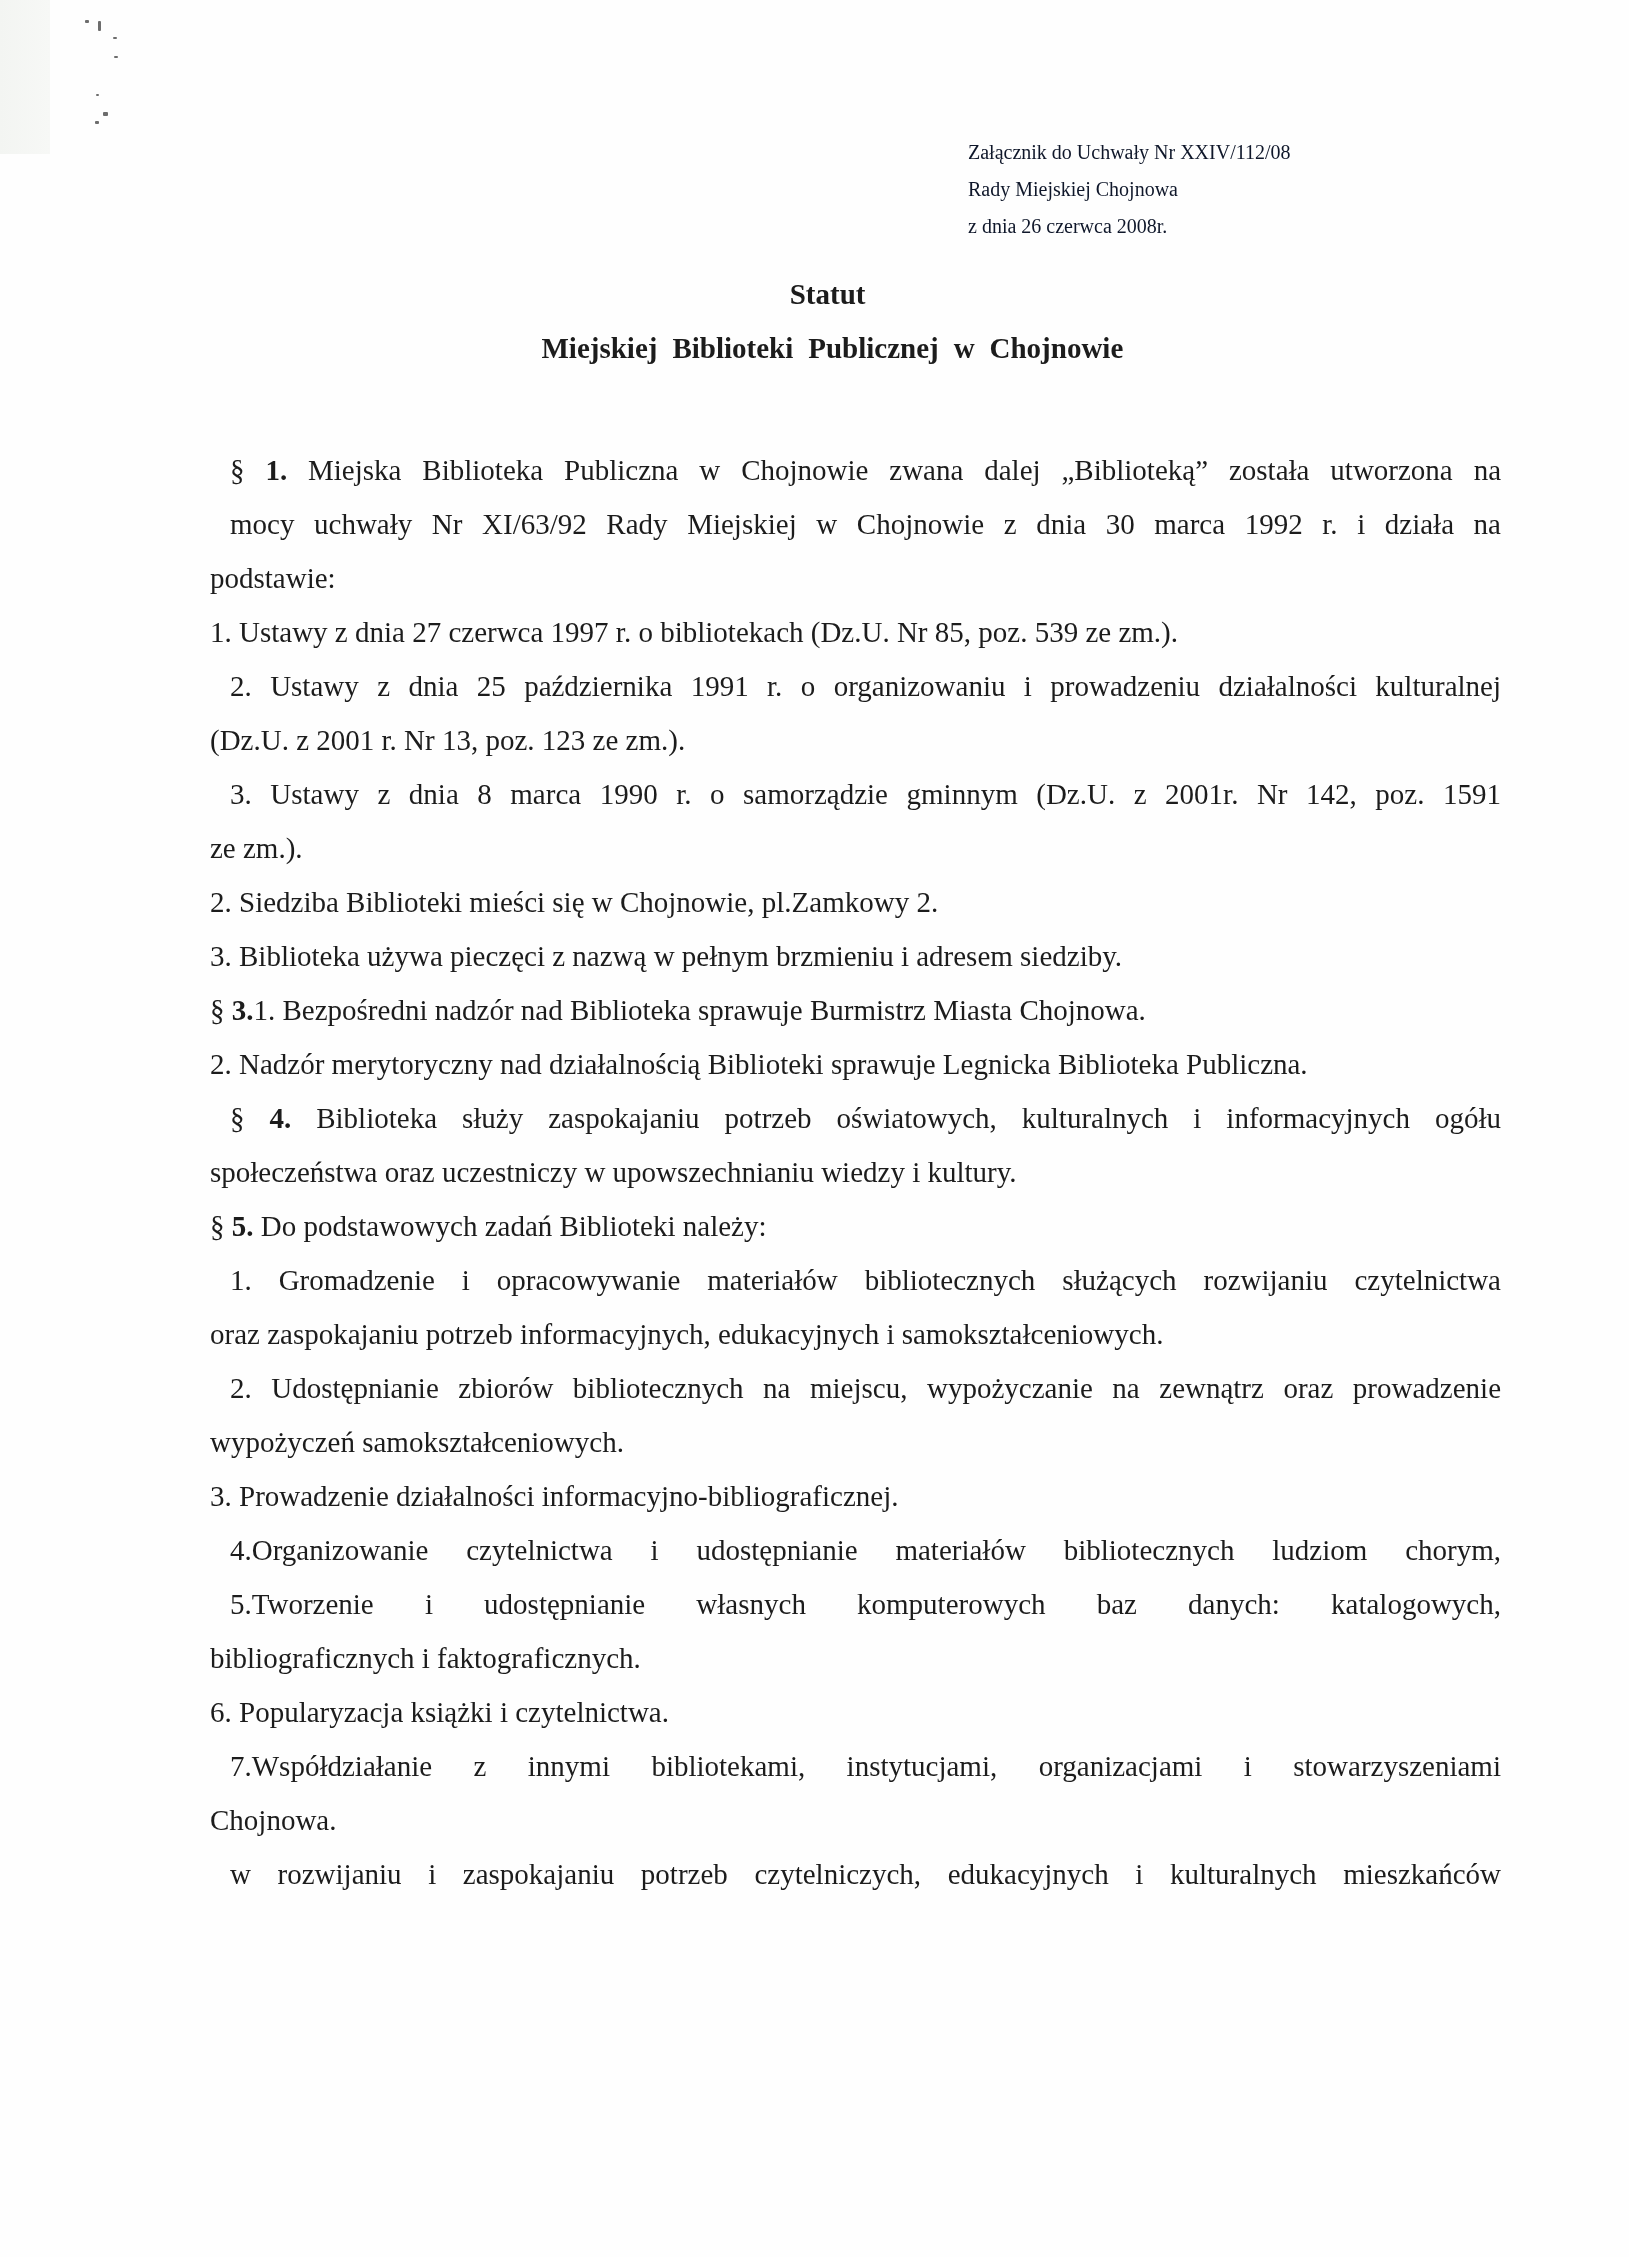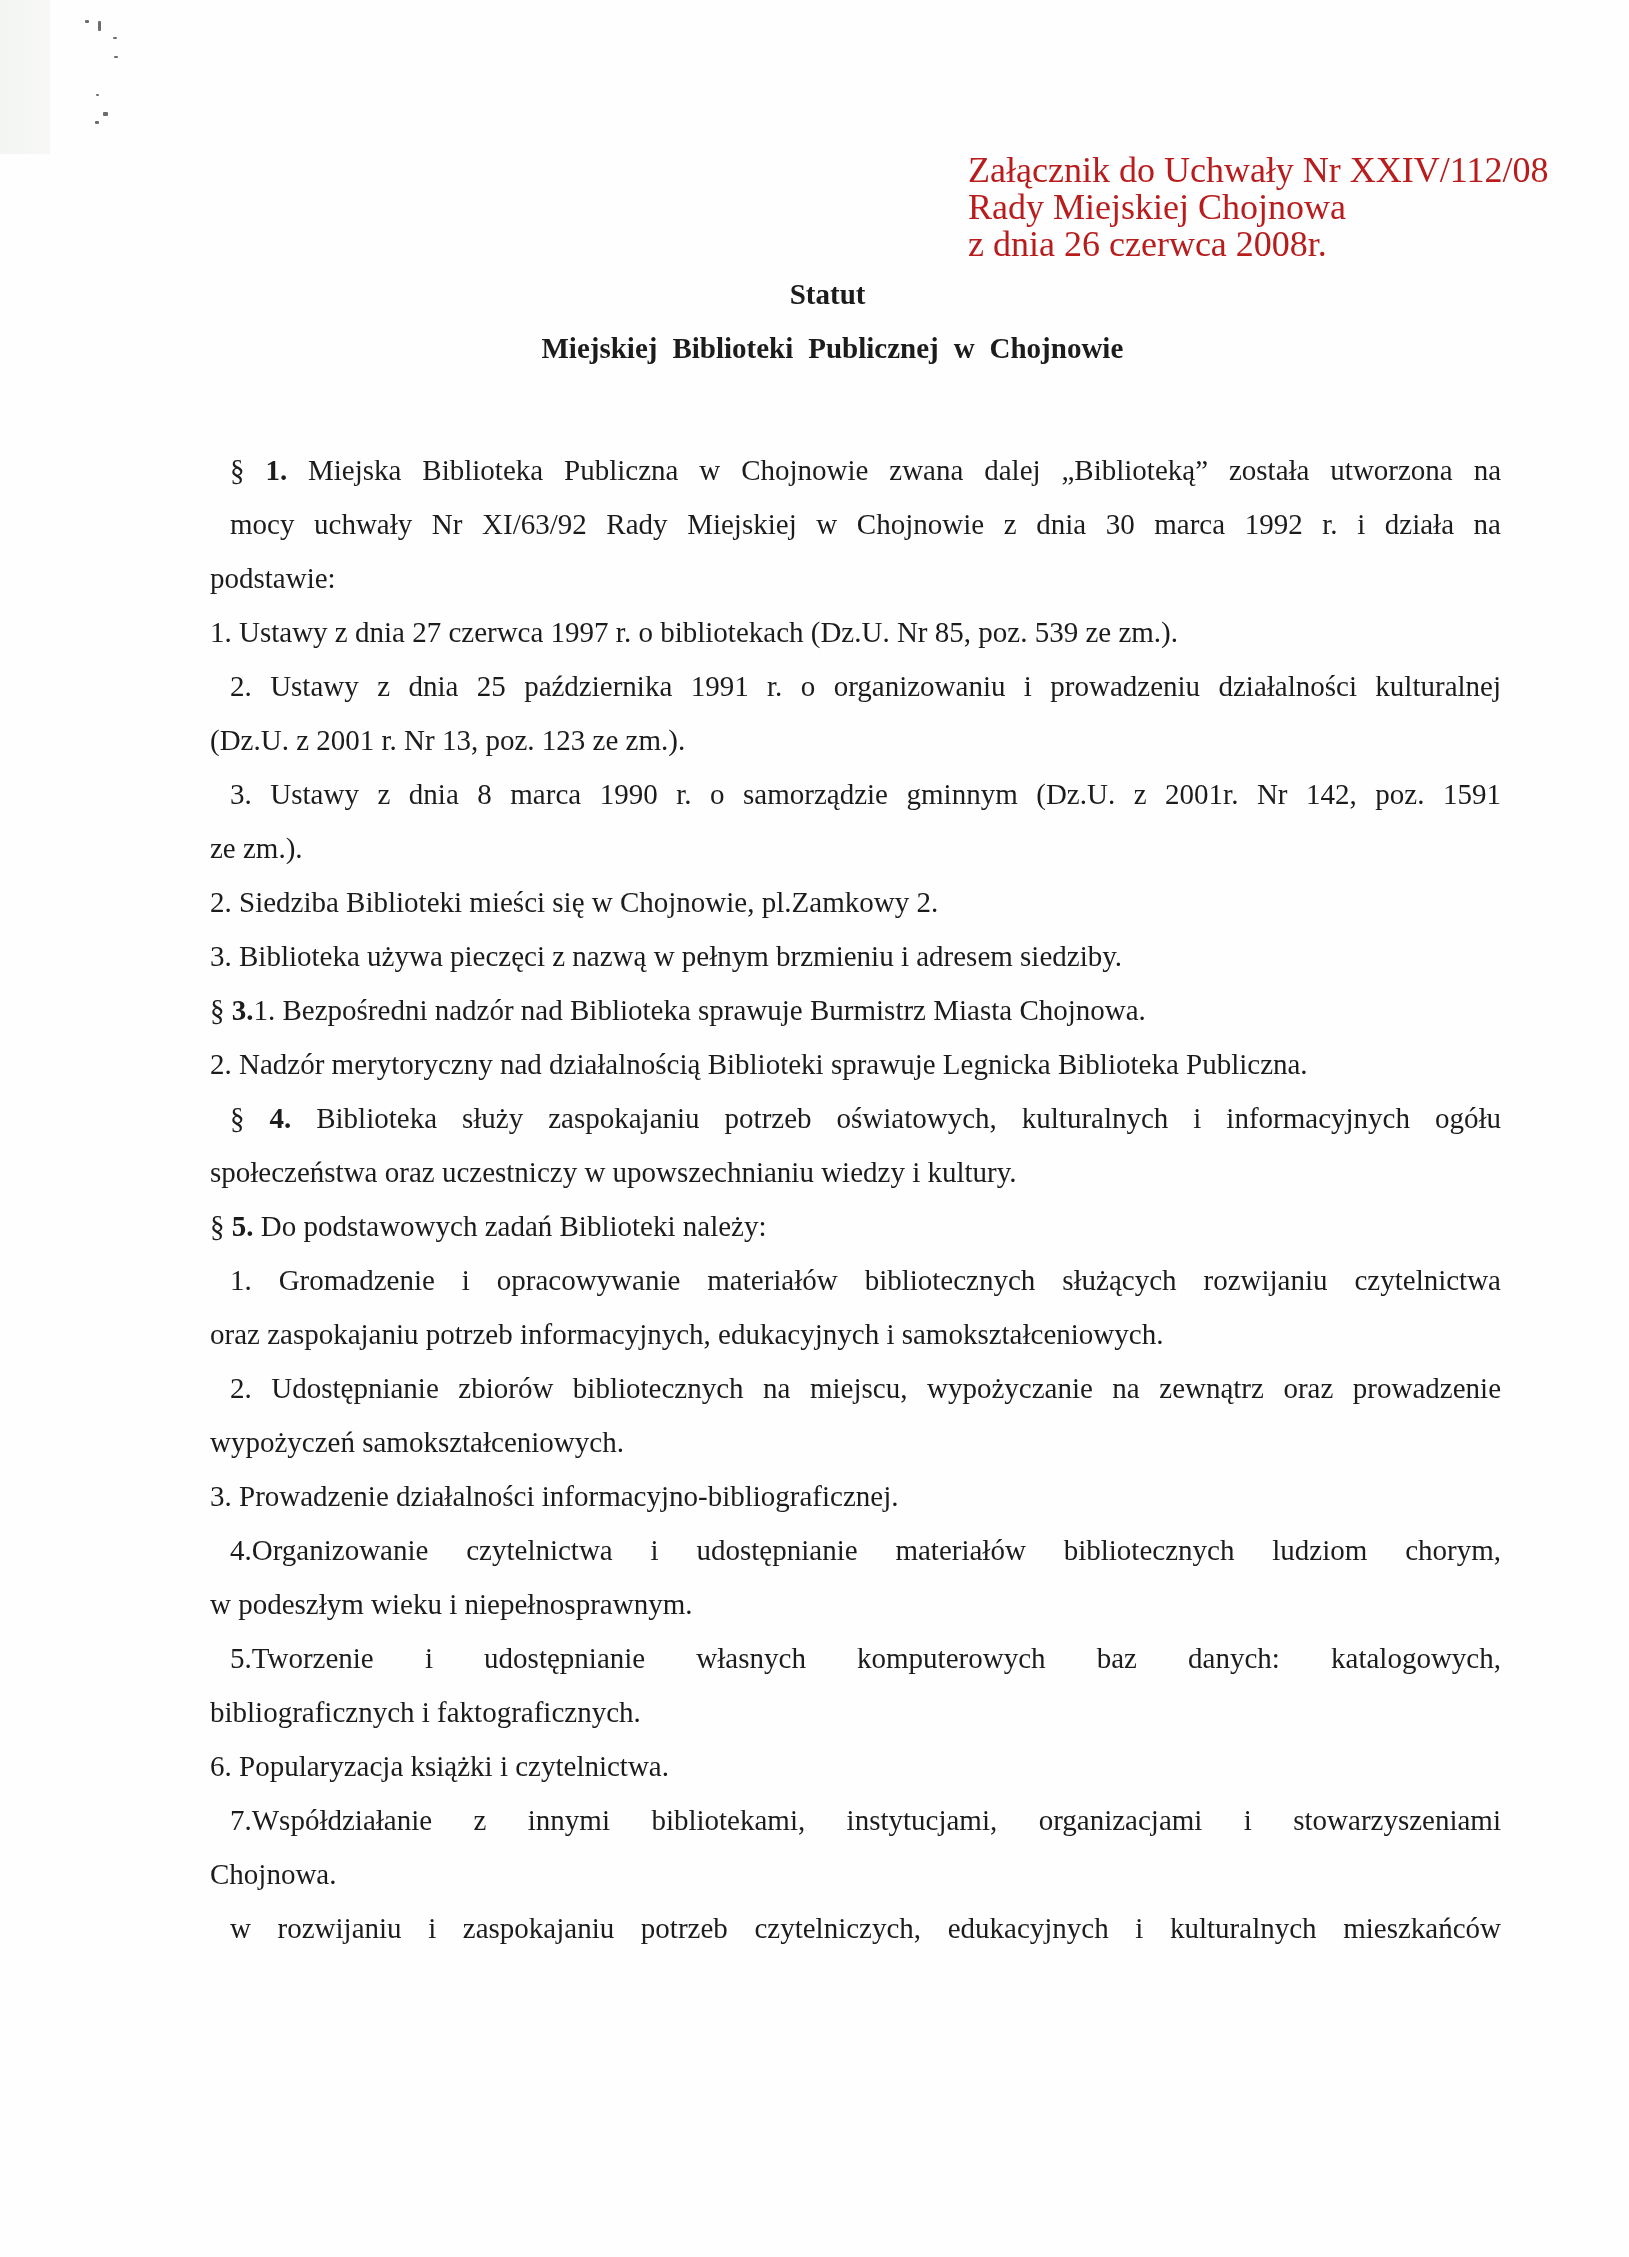--- a/index.html
+++ b/index.html
@@ -34,24 +34,24 @@
     }
     .speck {
       position: absolute;
       background: #6d6d6d;
       border-radius: 1px;
     }
 
     .header-note {
       position: absolute;
       left: 968px;
-      top: 152px;
-      font-size: 36px;
+      top: 134px;
+      font-size: 20px;
       line-height: 37px;
-      color: #b91c1c;
+      color: #0f172a;
     }
     .header-note div { white-space: nowrap; }
 
     .title {
       position: absolute;
       left: 0; width: 1630px;
       text-align: center;
       font-weight: bold;
       font-size: 29px;
       color: #1c1c1c;
@@ -141,21 +141,20 @@
       <span class="sec-mark">§</span>
       <span class="sec-num">5.</span>
       <span>Do podstawowych zadań Biblioteki należy:</span>
     </span>
     <span class="line justify">1. Gromadzenie i opracowywanie materiałów bibliotecznych służących rozwijaniu czytelnictwa</span>
     <span class="line">oraz zaspokajaniu potrzeb informacyjnych, edukacyjnych i samokształceniowych.</span>
     <span class="line justify">2. Udostępnianie zbiorów bibliotecznych na miejscu, wypożyczanie na zewnątrz oraz prowadzenie</span>
     <span class="line">wypożyczeń samokształceniowych.</span>
     <span class="line">3. Prowadzenie działalności informacyjno-bibliograficznej.</span>
     <span class="line justify">4.Organizowanie czytelnictwa i udostępnianie materiałów bibliotecznych ludziom chorym,</span>
-    <span class="line">w podeszłym wieku i niepełnosprawnym.</span>
     <span class="line justify">5.Tworzenie i udostępnianie własnych komputerowych baz danych: katalogowych,</span>
     <span class="line">bibliograficznych i faktograficznych.</span>
     <span class="line">6. Popularyzacja książki i czytelnictwa.</span>
     <span class="line justify">7.Współdziałanie z innymi bibliotekami, instytucjami, organizacjami i stowarzyszeniami</span>
     <span class="line">Chojnowa.</span>
     <span class="line justify">w rozwijaniu i zaspokajaniu potrzeb czytelniczych, edukacyjnych i kulturalnych mieszkańców</span>
   </div>
 </div>
 
 

